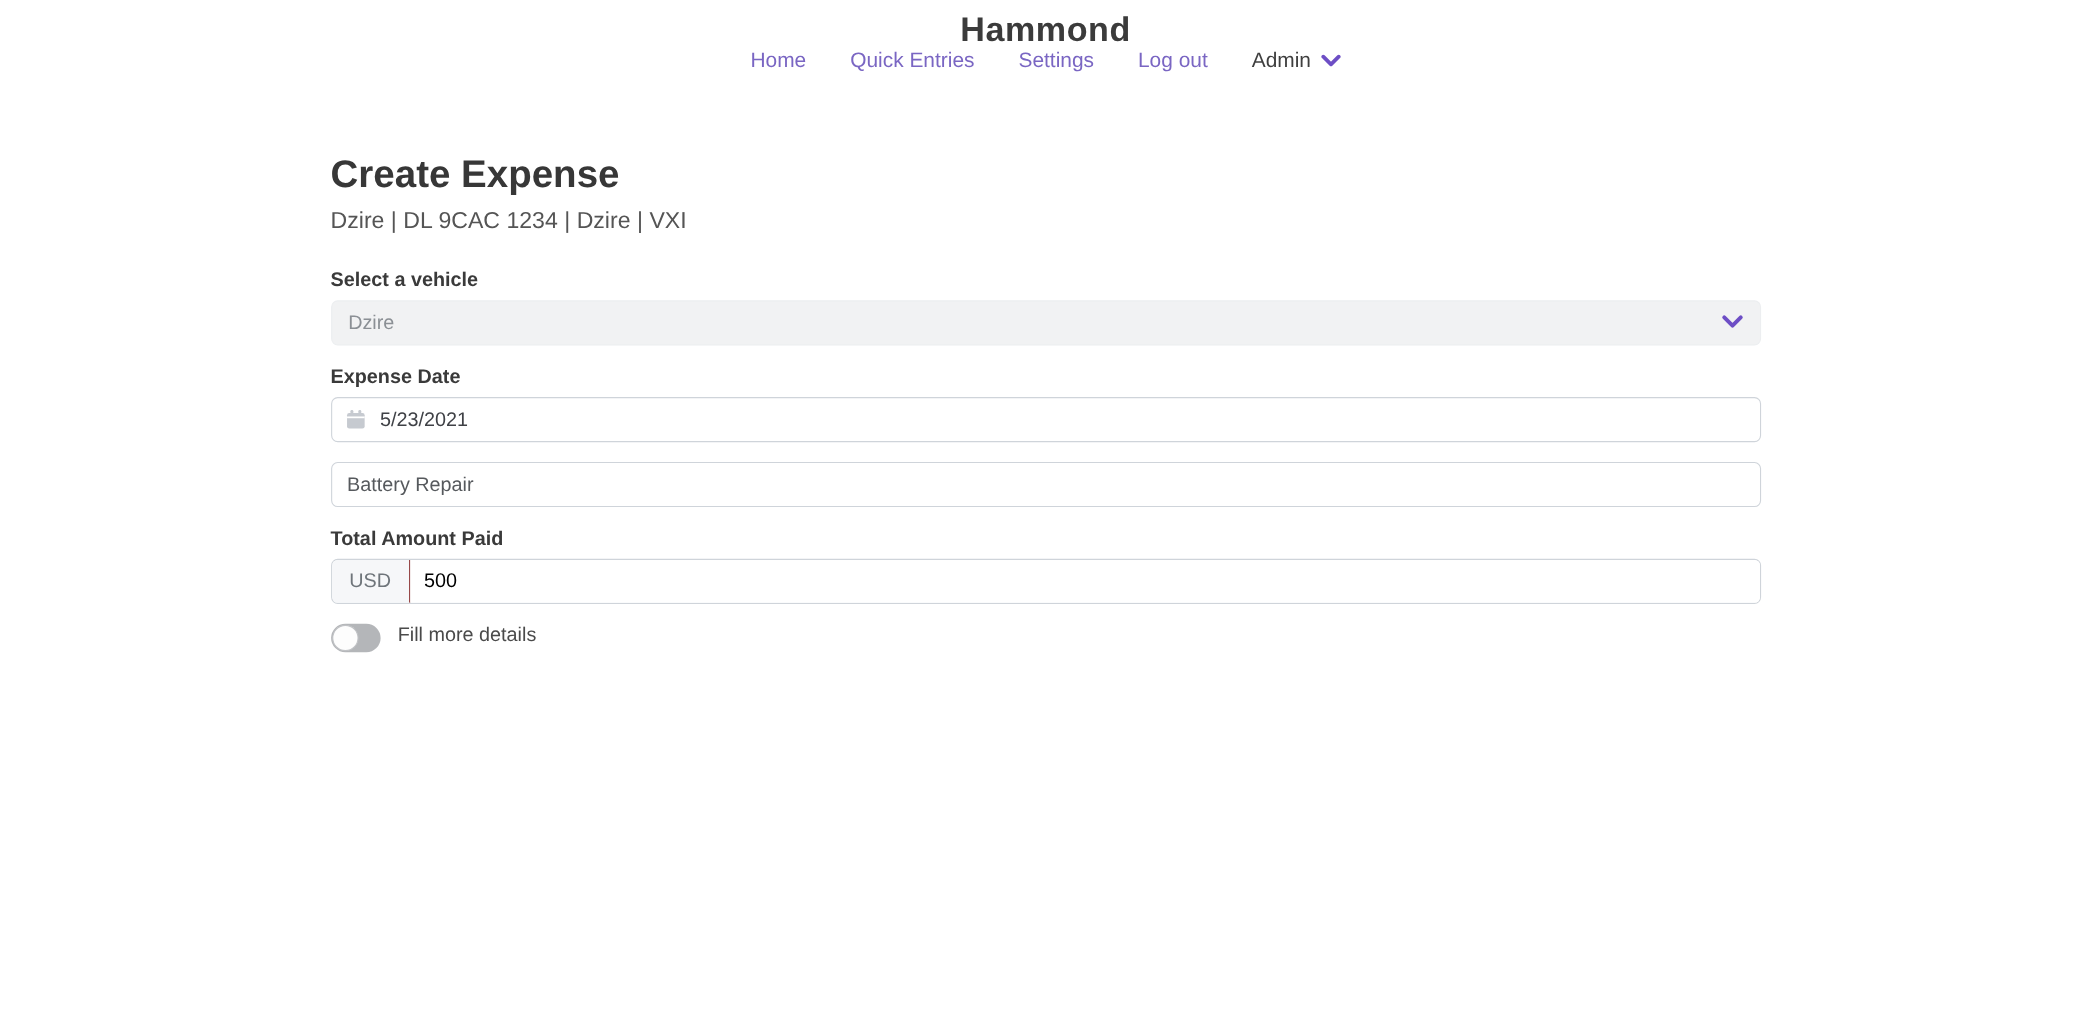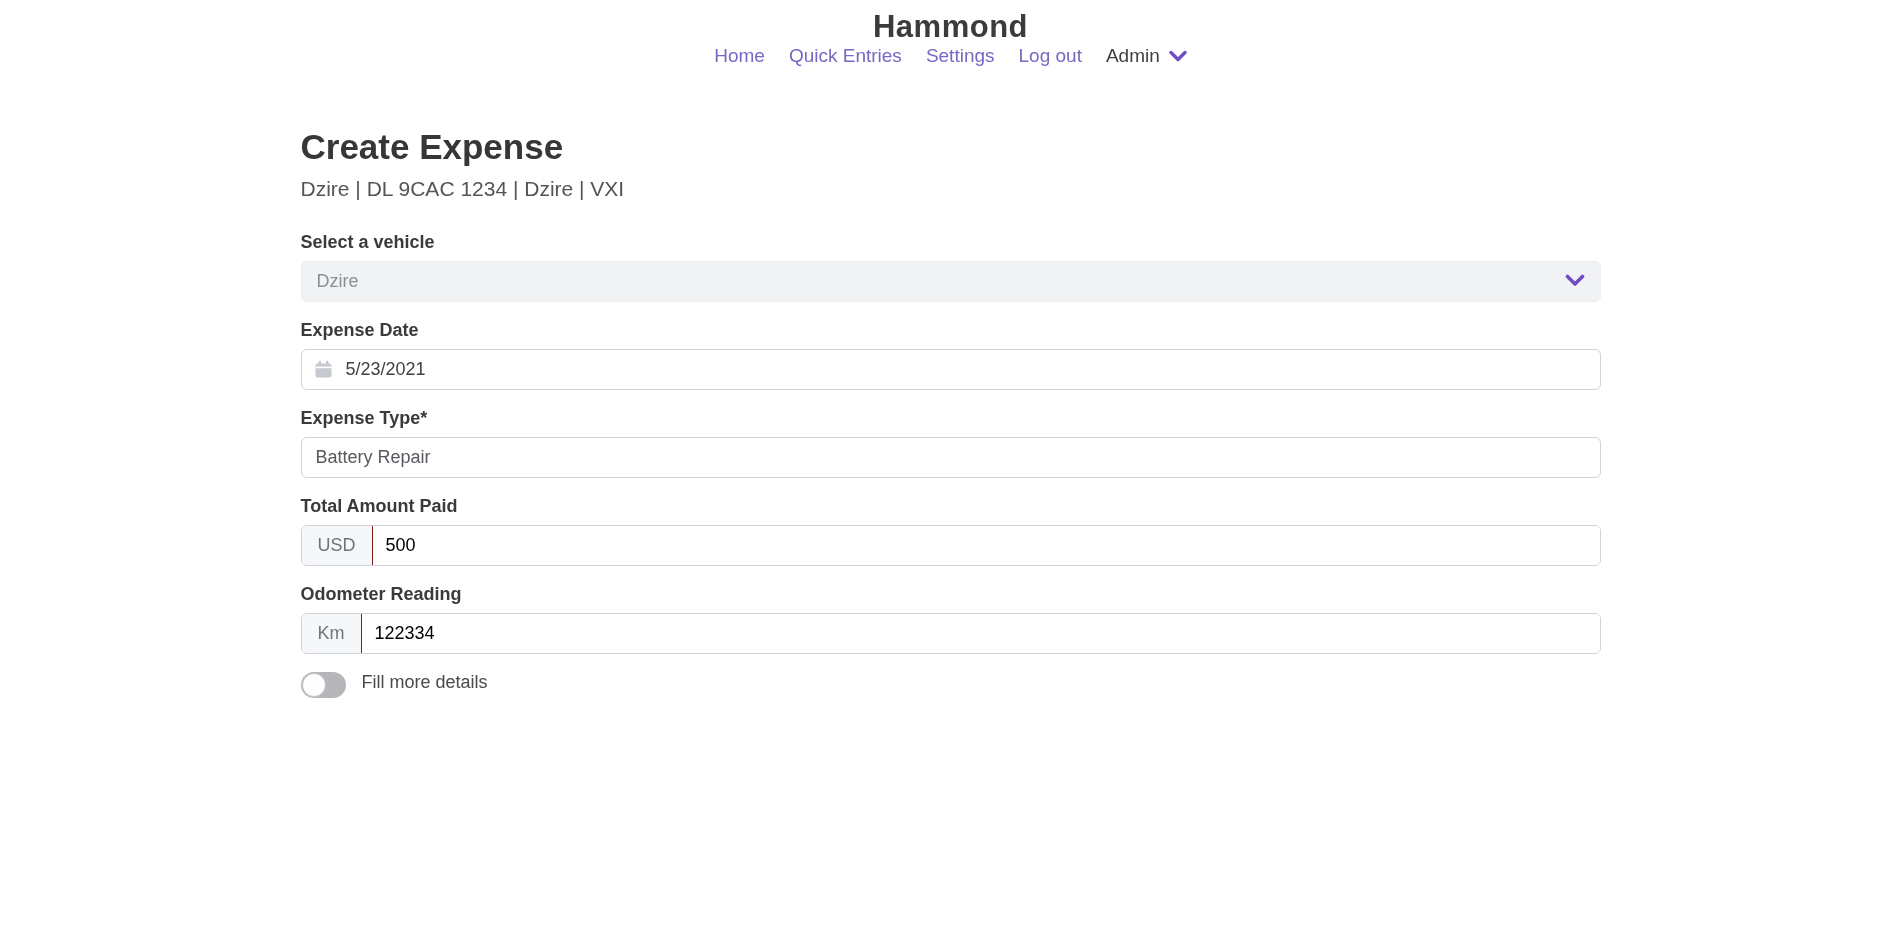--- a/index.html
+++ b/index.html
@@ -15,30 +15,30 @@
   
   .header { height: 76px; display: flex; align-items: center; background: #fff; }
   .header-inner {
     width: 1300px; margin: 0 auto;
     display: flex; align-items: center; justify-content: space-between; flex-direction: column;
   }
   .brand {
     font-size: 31px; font-weight: 800; letter-spacing: 0.5px;
     color: #3b3b3b; cursor: pointer;
   }
-  .nav { display: flex; align-items: center; gap: 24px; font-size: 19px; }
+  .nav { display: flex; align-items: center; gap: 40px; font-size: 19px; }
   .nav a { color: var(--link-purple, #7a66c3); text-decoration: none; cursor: pointer; }
   .admin-menu {
     display: flex; align-items: center; gap: 9px;
     color: #3f3f3f; cursor: pointer;
   }
   .chev { display: inline-block; }
 
   
-  .main { width: 1300px; margin: 6px auto; padding-top: 44px; }
+  .main { width: 1300px; margin: 18px auto; padding-top: 44px; }
   .page-title {
     margin: 0; font-size: 35px; font-weight: 700; color: #373737; line-height: 1.2;
   }
   .subtitle {
     margin: 8px 0 30px 0; font-size: 21px; color: #555; line-height: 1.25;
   }
 
   .field { margin-bottom: 18px; }
   .field-label {
     font-size: 18px; font-weight: 600; color: #3a3a3a; margin-bottom: 8px;
@@ -150,43 +150,35 @@
           <rect x="11.8" y="0.8" width="2.6" height="4.6" rx="1.1" fill="#c6cad0"></rect>
           <rect x="1.5" y="6.6" width="16" height="1.6" fill="#ffffff"></rect>
         </svg>
       </span>
       <input type="text" value="5/23/2021" style="">
     </div>
   </div>
 
   
   <div class="field">
-    <div class="field-label">Expense Type*</div>
     <div class="text-input-wrap">
       <input type="text" class="muted-value" value="Battery Repair" style="">
     </div>
   </div>
 
   
   <div class="field">
     <div class="field-label">Total Amount Paid</div>
     <div class="input-group">
       <span class="addon">USD</span>
       <input type="text" value="500" style="">
     </div>
   </div>
 
   
-  <div class="field">
-    <div class="field-label">Odometer Reading</div>
-    <div class="input-group">
-      <span class="addon">Km</span>
-      <input type="text" value="122334" style="">
-    </div>
-  </div>
 
   
   <div class="toggle-row">
     <div class="toggle">
       <div class="knob"></div>
     </div>
     <span class="toggle-label">Fill more details</span>
   </div>
 
   

